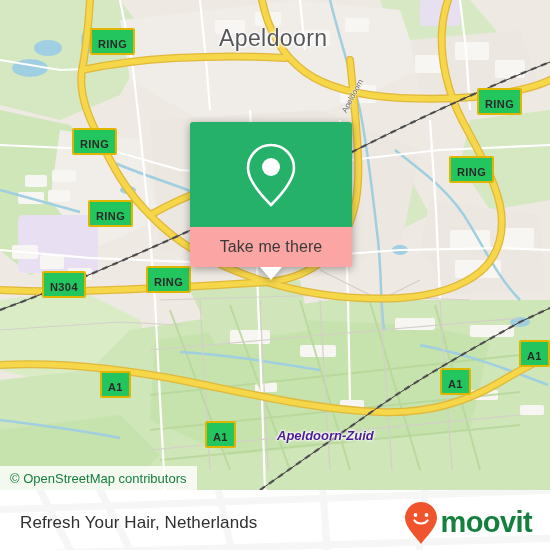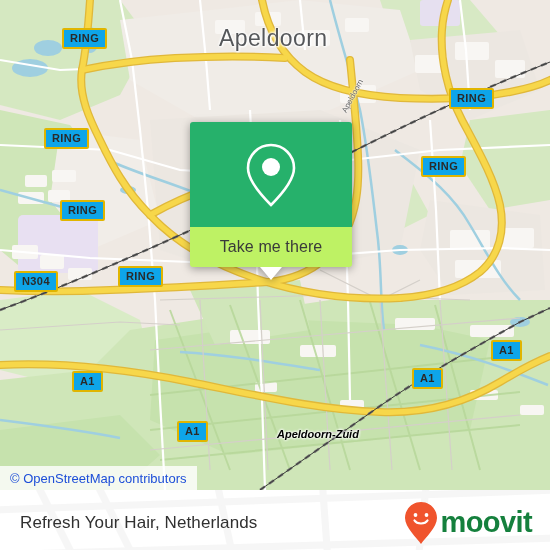--- a/index.html
+++ b/index.html
@@ -15,65 +15,65 @@
     position:absolute; left:0; top:0; width:550px; height:490px;
     overflow:hidden; background:#efe9e3;
   }
   .map-canvas{ position:absolute; left:0; top:0; width:550px; height:490px; }
 
   
   .layer{ position:absolute; left:0; top:0; width:550px; height:490px; }
 
   
   .shield{
-    position:absolute; background:#0ea5e9; border:2px solid #e0b500;
+    position:absolute; background:#22c55e; border:2px solid #e0b500;
     color:#2a2a2a; font-weight:bold; font-size:11px; line-height:12px;
-    padding:2px 6px 3px; border-radius:2px; letter-spacing:.4px;
-    white-space:nowrap; font-family:"Liberation Sans", sans-serif;
+    padding:8px 6px 3px; border-radius:2px; letter-spacing:.4px;
+    white-space:nowrap; font-family:"Liberation Sans", sans-serif;margin-left:28px;
   }
   .place-label{
     position:absolute; color:#5a5a5a; white-space:nowrap;
     font-family:"Liberation Sans", sans-serif;
   }
   .place-city{ font-size:23px; letter-spacing:.4px; color:#55575a;
      text-shadow:0 0 3px #fff,0 0 3px #fff,0 0 3px #fff,1px 1px 2px #fff; }
-  .place-suburb{ font-size:11px; font-style:italic; font-weight:bold; color:#000000;
+  .place-suburb{ font-size:13px; font-style:italic; font-weight:bold; color:#4c1d95;
      text-shadow:0 0 3px #fff,0 0 3px #fff,0 0 3px #fff; }
   .road-name{ position:absolute; font-size:8px; color:#6a6a6a;
      transform-origin:0 0; white-space:nowrap;
      text-shadow:0 0 2px #fff,0 0 2px #fff; }
 
   
   .popup{
     position:absolute; left:190px; top:122px; width:162px;
     filter:drop-shadow(0 2px 4px rgba(0,0,0,.35));
   }
   .popup-head{
     background:#26b16b; height:105px; border-radius:3px 3px 0 0;
     display:flex; align-items:center; justify-content:center;
   }
   .popup-body{
-    background:#bef264; height:40px; border-radius:0 0 3px 3px;
+    background:#fca5a5; height:40px; border-radius:0 0 3px 3px;
     display:flex; align-items:center; justify-content:center;text-align:right;
   }
   .popup-body span{
     font-size:16px; color:#3a3a3a; letter-spacing:.1px;
   }
   .popup-tail{
     position:absolute; left:50%; top:145px; margin-left:-11px;
     width:0;height:0;border-left:11px solid transparent;
     border-right:11px solid transparent;border-top:13px solid #ffffff;
   }
 
   
   .attrib{
     position:absolute; left:0; top:466px; height:24px;
     background:rgba(255,255,255,.80);
     display:flex; align-items:center; padding:0 10px 0 10px;
-    font-size:13px; color:#1d4ed8; white-space:nowrap;
+    font-size:13px; color:#15803d; white-space:nowrap;
   }
 
   
   .bottom{
     position:absolute; left:0; top:490px; width:550px; height:60px;
     background:#ffffff; overflow:hidden;
   }
   .bottom-watermark{
     position:absolute;left:0;top:-30px;width:550px;height:120px;opacity:.5;
   }

